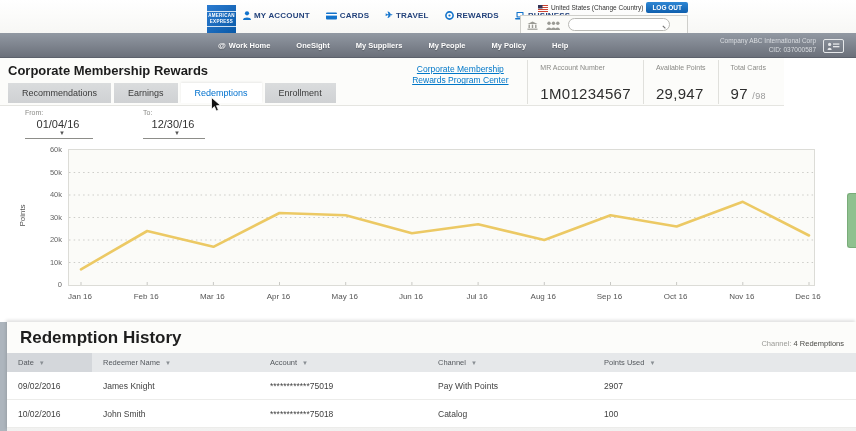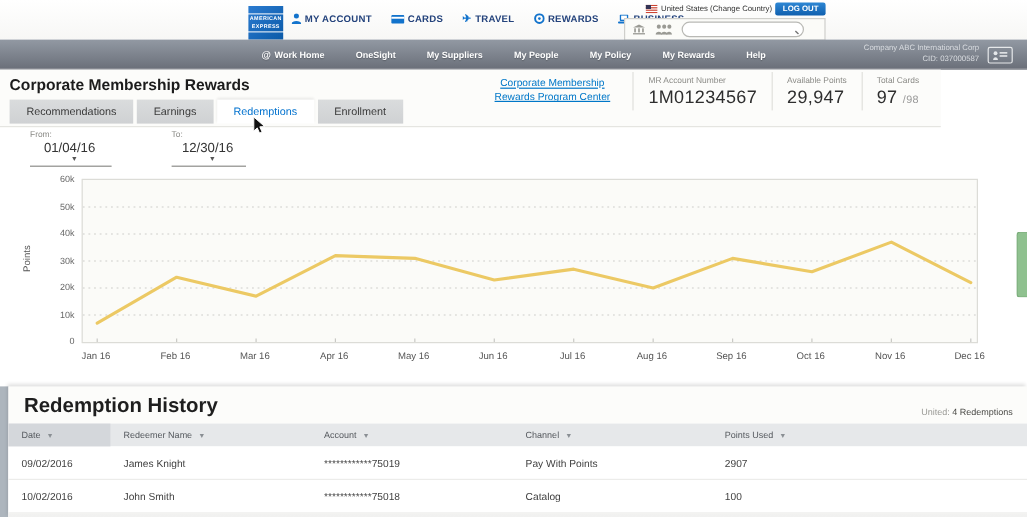--- a/index.html
+++ b/index.html
@@ -54,21 +54,21 @@
   .tabs { position:absolute; left:8px; top:25px; display:flex; gap:3px; }
   .tab { font-size:9px; color:#3a3a3a; background:linear-gradient(#dadcdd,#cfd1d3);
          padding:5px 14px; cursor:pointer; white-space:nowrap;text-align:right; }
   .tab.active { background:#fff; color:#0071ce; box-shadow:0 -1px 2px rgba(0,0,0,.08); }
   .acct-strip { position:absolute; right:6px; top:2px; display:flex; align-items:stretch; }
   .acct-cell { border-left:1px solid #e0e0dc; padding:4px 12px 2px 12px; }
   .acct-cell:first-child { border-left:none;text-align:center; }
   .program-link { width:110px; font-size:8.5px; color:#0077c8; text-decoration:underline;
                   line-height:1.35; cursor:pointer; display:block; }
   .acct-label { font-size:7px; color:#8a8a86; white-space:nowrap; }
-  .acct-value { font-size:15px; color:#2e2e2e; margin-top:2px; letter-spacing:.3px; white-space:nowrap; }
+  .acct-value { font-size:15px; color:#2e2e2e; margin-top:14px; letter-spacing:.3px; white-space:nowrap; }
   .cards-total { font-size:9px; color:#999; }
 
   
   .filter-group { position:absolute; }
   .filter-label { font-size:7px; color:#8a8a86; display:block; margin-bottom:2px; }
   .filter-select { display:flex; justify-content:space-between; align-items:center;
                    border-bottom:1px solid #8d8d89; font-size:11px; color:#333;
                    padding:0 2px 2px 0; cursor:pointer;flex-direction:column; }
   .filter-caret { font-size:6px; color:#555; margin-left:8px; }
   #filter-from { left:25px; top:109px; width:68px; }
@@ -211,21 +211,20 @@
   <div class="navbar">
     <nav class="main-nav">
       <a class="main-nav-item">
         <span class="at-icon">@</span>
         <span>Work Home</span>
       </a>
       <a class="main-nav-item">OneSight</a>
       <a class="main-nav-item">My Suppliers</a>
       <a class="main-nav-item">My People</a>
       <a class="main-nav-item">My Policy</a>
-      <a class="main-nav-item">My Rewards</a>
       <a class="main-nav-item">Help</a>
     </nav>
     <div class="company-info">
       <div>Company ABC International Corp</div>
       <div>CID: 037000587</div>
     </div>
     <div class="id-badge">
       <svg width="13" height="8" viewBox="0 0 13 8">
           <circle cx="2.6" cy="2.4" r="1.6" fill="#e6e8ea"></circle>
           <path d="M0.6 8 C0.6 5 4.6 5 4.6 8 Z" fill="#e6e8ea"></path>
@@ -326,21 +325,21 @@
       <span class="x-label" style="left: 741.818px;">Nov 16</span>
       <span class="x-label" style="left: 808px;">Dec 16</span>
     </div>
   <div class="feedback-tab"></div>
 
   <div class="left-strip"></div>
   <div class="table-panel">
     <div class="tbl-titlebar">
       <span class="tbl-title">Redemption History</span>
       <span class="viewing">
-        <span class="v-label">United:</span>
+        <span class="v-label">Channel:</span>
         <span class="v-value">4 Redemptions</span>
       </span>
     </div>
     <div class="thead grid">
       <div class="th-date"><span>Date</span><span class="sort">▼</span></div>
       <div><span>Redeemer Name</span><span class="sort">▼</span></div>
       <div><span>Account</span><span class="sort">▼</span></div>
       <div><span>Channel</span><span class="sort">▼</span></div>
       <div><span>Points Used</span><span class="sort">▼</span></div>
     </div>

